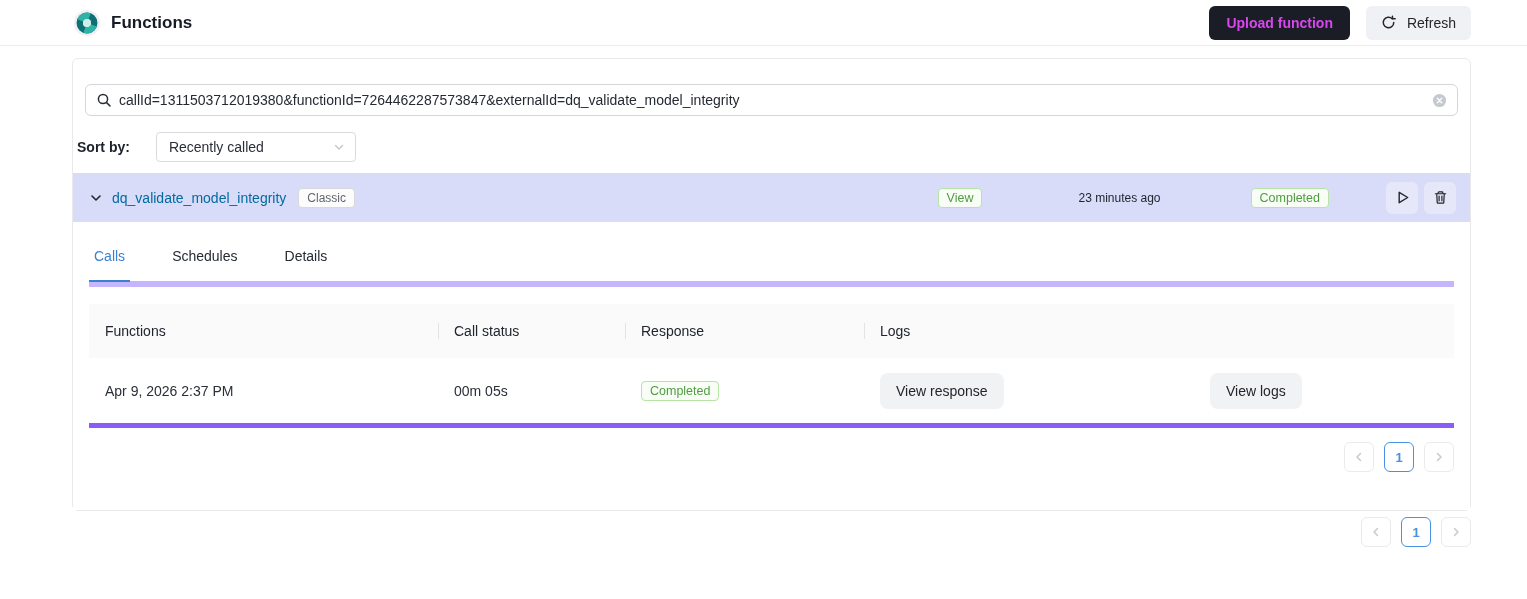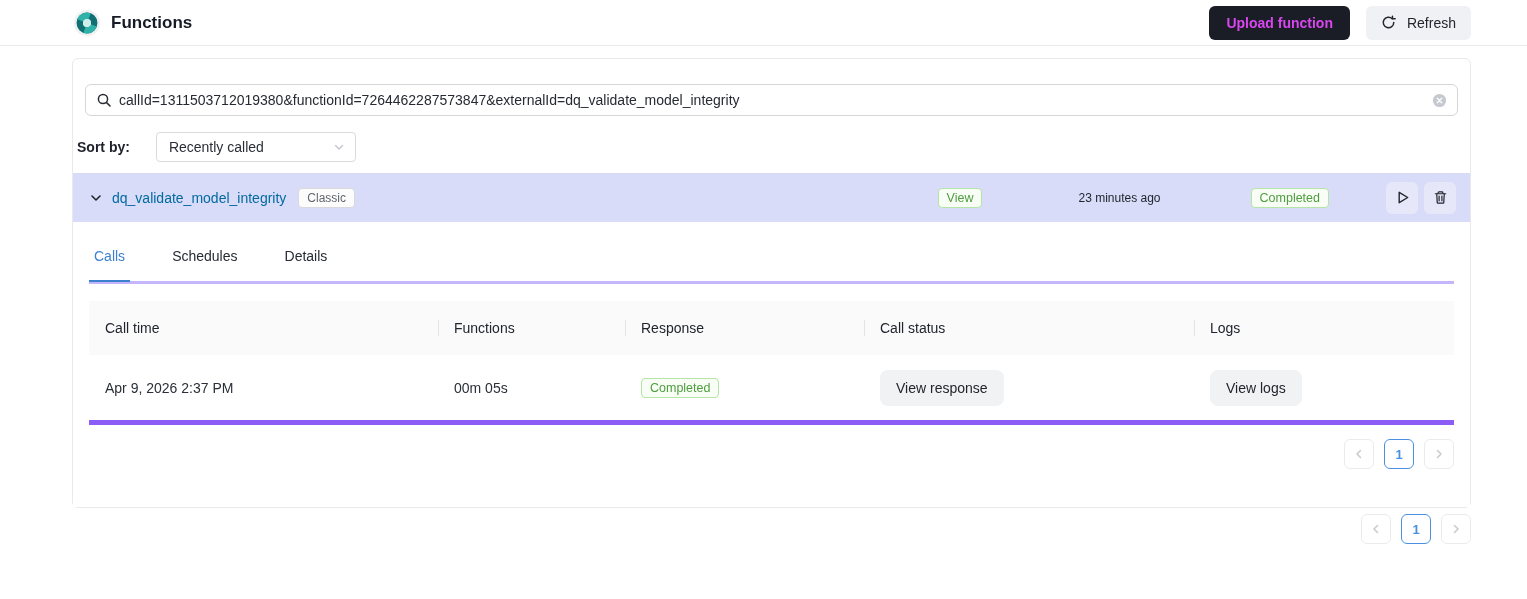--- a/index.html
+++ b/index.html
@@ -34,21 +34,21 @@
   .badge-green { display: inline-block; background: var(--badge-green-bg, #f8fef5); border: 1px solid var(--badge-green-border, #b6e3a6); border-radius: 4px; color: var(--badge-green-text, #4e9d3f); font-size: 12.5px; padding: 2px 8px; }
   .fn-spacer { flex: 1; }
   .fn-ready { margin-right: 96px; }
   .fn-last-called { font-size: 12px; color: #1f232c; margin-right: 90px; }
   .fn-call-status { margin-right: 57px; }
   .icon-btn { width: 32px; height: 32px; border: none; border-radius: 6px; background: #e6e8fa; display: flex; align-items: center; justify-content: center; cursor: pointer; }
   .icon-btn + .icon-btn { margin-left: 6px; }
 
   
   .fn-content { background: #fff; padding-top: 24px; }
-  .tabs-row { margin: 0 16px; border-bottom: 3px solid #c4b5fd; display: flex; gap: 37px; }
+  .tabs-row { margin: 0 16px; border-bottom: 6px solid #c4b5fd; display: flex; gap: 37px; }
   .tab { font-size: 14px; color: #262b35; padding: 0 5px 14px; line-height: 20px; cursor: pointer; }
   .tab.active { color: var(--accent-blue, #3b80d1); border-bottom: 2px solid var(--accent-blue, #3b80d1); margin-bottom: -1px; }
 
   
   .calls-table { margin: 17px 16px 0; }
   .t-head, .t-row { display: grid; grid-template-columns: 349px 187px 239px 330px 1fr; align-items: center; }
   .t-head { background: #fafafb; height: 54px; }
   .th { position: relative; padding-left: 16px; font-size: 14px; color: #21252d; }
   .th + .th::before { content: ""; position: absolute; left: 0; top: 50%; transform: translateY(-50%); width: 1px; height: 16px; background: #e3e3e6; }
   .t-row { height: 70px; border-bottom: 5px solid #8b5cf6; }
@@ -154,24 +154,23 @@
 
     <div class="fn-content">
       <div class="tabs-row">
         <div class="tab active">Calls</div>
         <div class="tab">Schedules</div>
         <div class="tab">Details</div>
       </div>
 
       <div class="calls-table">
         <div class="t-head">
-          <div class="th">Call time</div>
           <div class="th">Functions</div>
+          <div class="th">Call status</div>
           <div class="th">Response</div>
-          <div class="th">Call status</div>
           <div class="th">Logs</div>
         </div>
         <div class="t-row">
           <div class="td">Apr 9, 2026 2:37 PM</div>
           <div class="td">00m 05s</div>
           <div class="td">
             <span class="badge-green">Completed</span>
           </div>
           <div class="td">
             <button class="btn-cell">View response</button>

